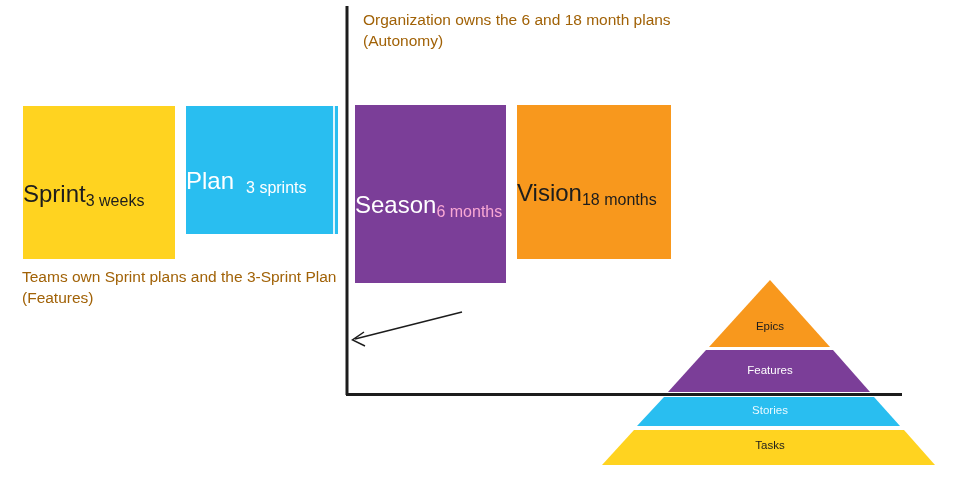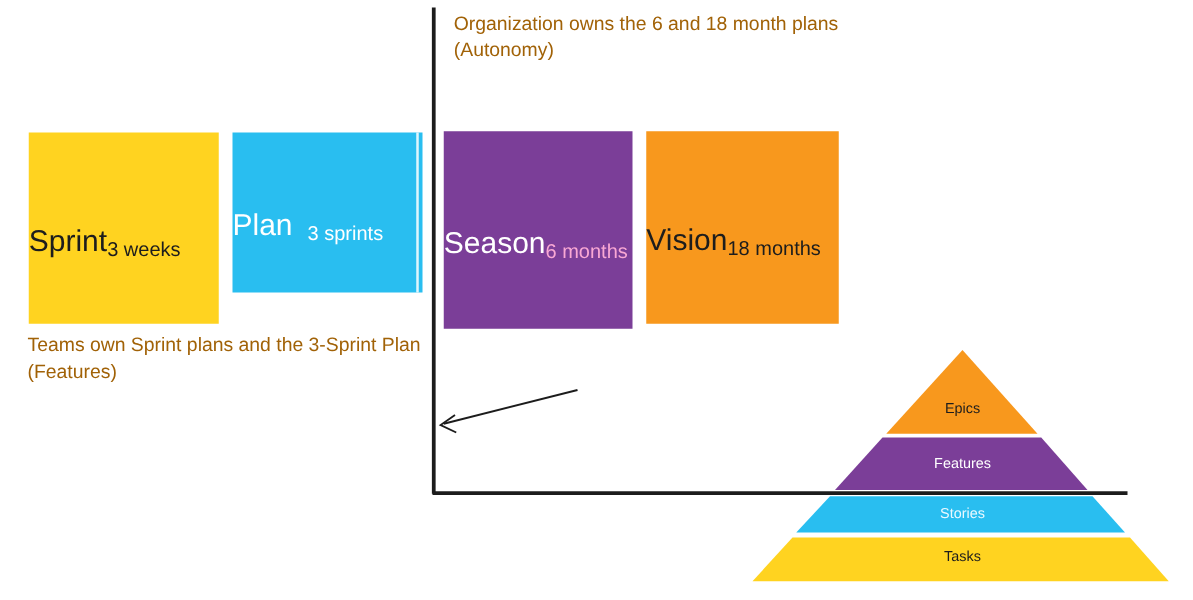--- a/index.html
+++ b/index.html
@@ -23,21 +23,21 @@
   .label-line-of-autonomy{left:465px;top:302px;}
   .box{
     position:absolute;
     display:flex;
     flex-direction:row;
     align-items:center;
     text-align:center;
   }
   .box-sprint{left:23px;top:106px;width:152px;height:153px;}
   .box-plan{left:186px;top:106px;width:152px;height:128px;}
-  .box-season{left:355px;top:105px;width:151px;height:158px;}
+  .box-season{left:355px;top:105px;width:151px;height:178px;}
   .box-vision{left:517px;top:105px;width:154px;height:154px;}
   .box-title{font-size:24px;line-height:30px;margin-top:22px;}
   .box-subtitle{font-size:16px;line-height:22px;margin-top:36px;}
   .plan-stripe{
     position:absolute;right:3px;top:0;width:2px;height:100%;
     background:#ffffff;opacity:.85;
   }
   .pyr-label{font-size:11.5px;}
 </style>
 </head>

